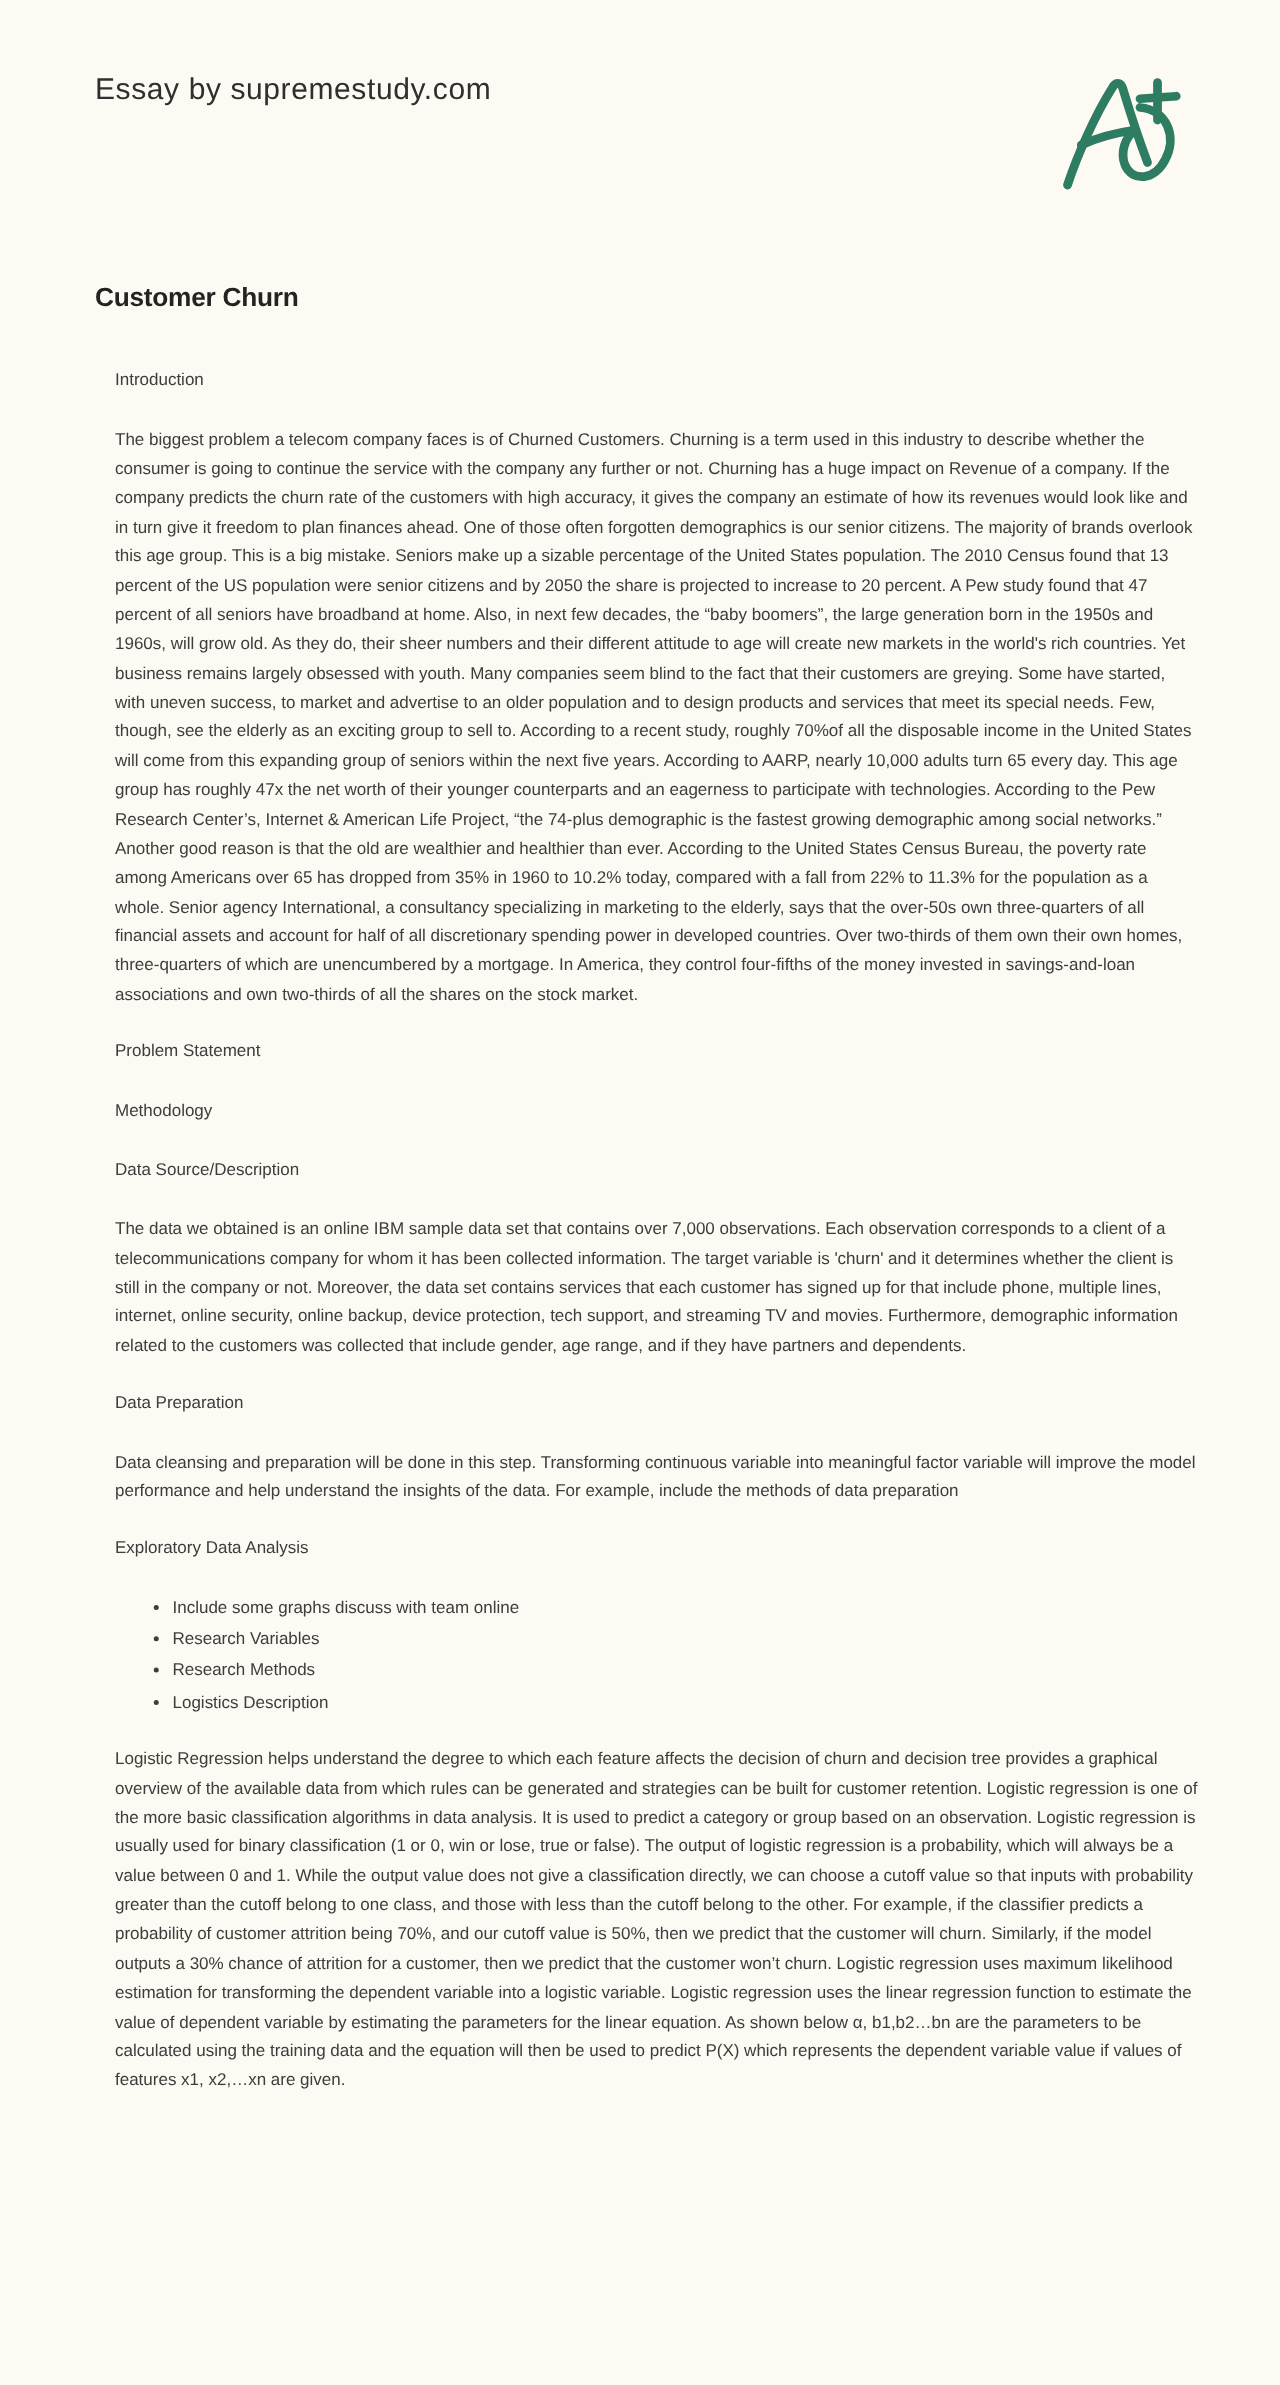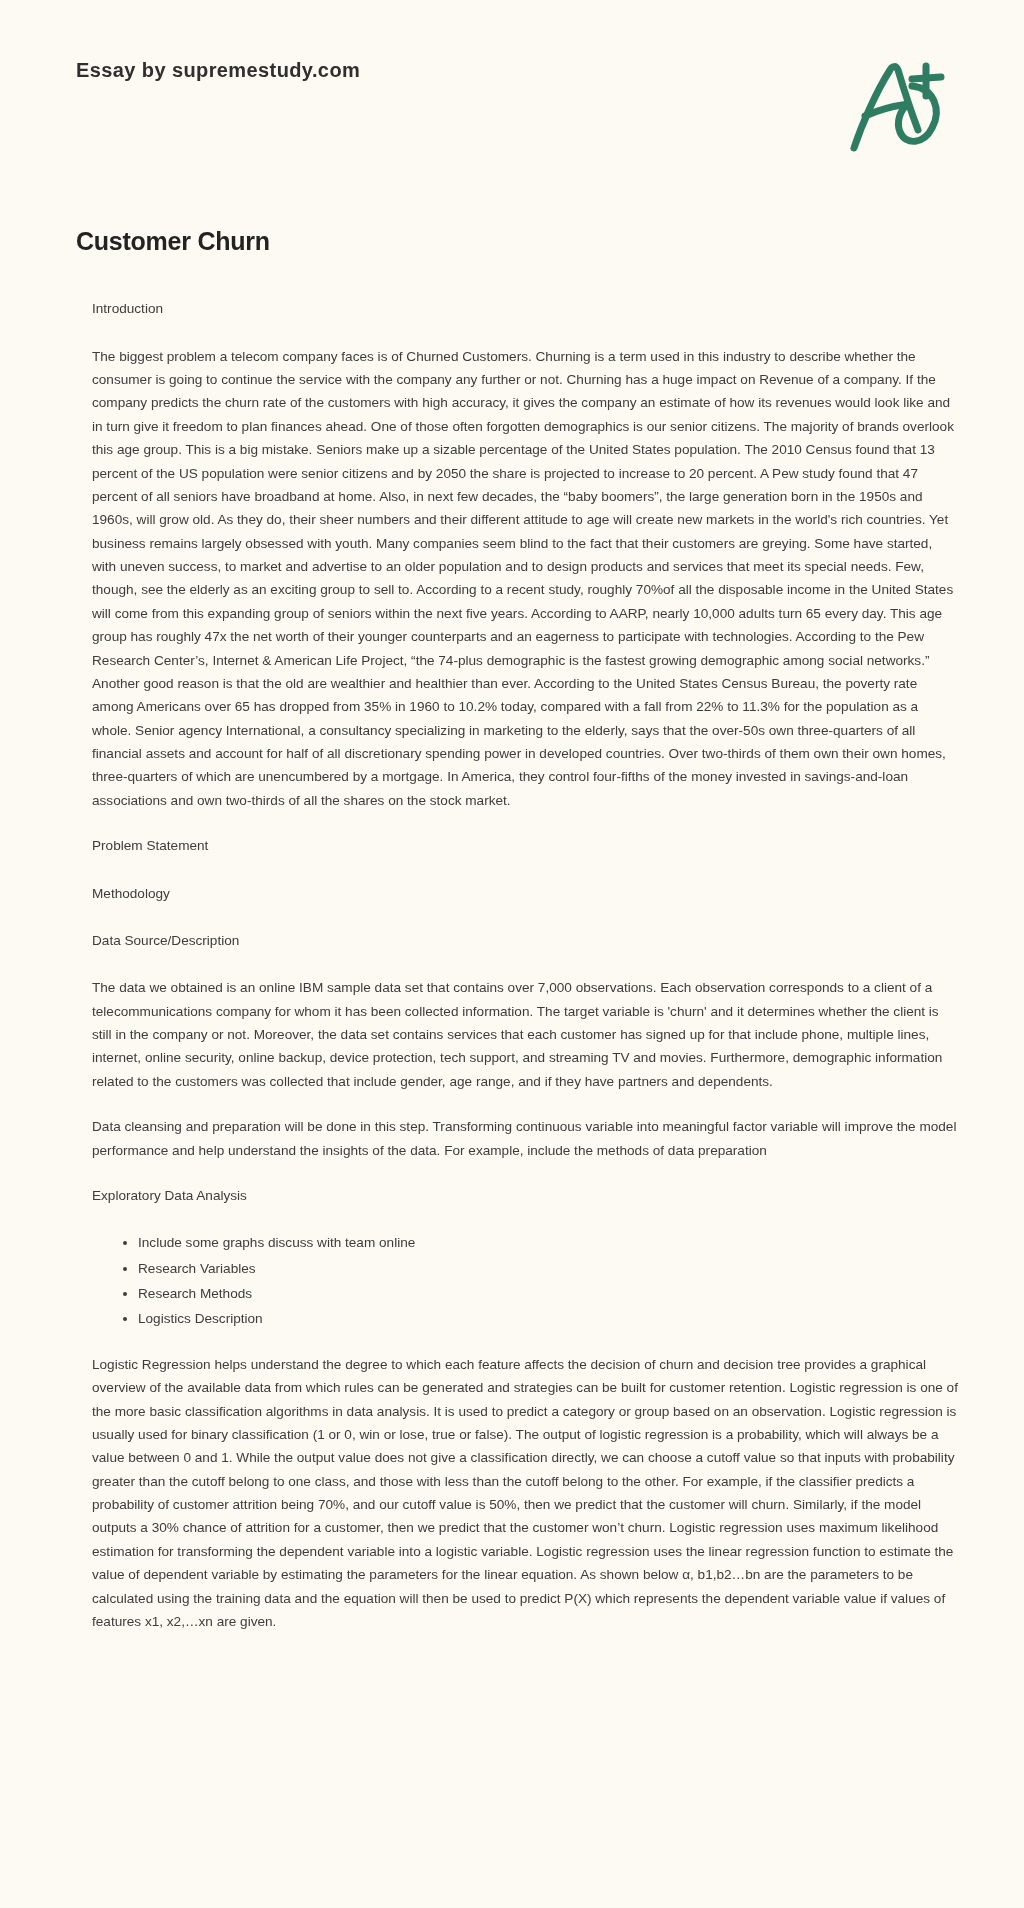--- a/index.html
+++ b/index.html
@@ -23,22 +23,22 @@
     position: relative;
   }
 
   
   .site-header {
     position: relative;
     padding: 58px 64px 0 76px;
     min-height: 182px;
   }
   .brand-line {
-    font-size: 20px;
-    font-weight: bold;
+    font-size: 24px;
+    font-weight: normal;
     letter-spacing: 0.02em;
     color: #2f2f2f;
     margin: 0 0 22px 0;
     line-height: 1.2;
   }
   .source-line {
     font-size: 13.5px;
     color: #7b7b7b;
     margin: 0;
     line-height: 1.4;
@@ -55,21 +55,21 @@
     width: 120px;
     height: 110px;
   }
   .logo-mark svg { display: block; width: 100%; height: 100%; }
 
   
   .article {
     padding: 0 66px 60px 76px;
   }
   .doc-title {
-    font-size: 25px;
+    font-size: 21px;
     font-weight: bold;
     color: #232323;
     margin: 44px 0 40px 0;
     line-height: 1.25;
     letter-spacing: -0.01em;
   }
 
   .article p {
     font-size: 13.6px;
     line-height: 1.72;
@@ -121,20 +121,21 @@
     <h1 class="doc-title">Customer Churn</h1>
 
     <div>
 
     <p class="section-label">Introduction</p>
         <p>The biggest problem a telecom company faces is of Churned Customers. Churning is a term used in this industry to describe whether the consumer is going to continue the service with the company any further or not. Churning has a huge impact on Revenue of a company. If the company predicts the churn rate of the customers with high accuracy, it gives the company an estimate of how its revenues would look like and in turn give it freedom to plan finances ahead. One of those often forgotten demographics is our senior citizens. The majority of brands overlook this age group. This is a big mistake. Seniors make up a sizable percentage of the United States population. The 2010 Census found that 13 percent of the US population were senior citizens and by 2050 the share is projected to increase to 20 percent. A Pew study found that 47 percent of all seniors have broadband at home. Also, in next few decades, the “baby boomers”, the large generation born in the 1950s and 1960s, will grow old. As they do, their sheer numbers and their different attitude to age will create new markets in the world's rich countries. Yet business remains largely obsessed with youth. Many companies seem blind to the fact that their customers are greying. Some have started, with uneven success, to market and advertise to an older population and to design products and services that meet its special needs. Few, though, see the elderly as an exciting group to sell to. According to a recent study, roughly 70%of all the disposable income in the United States will come from this expanding group of seniors within the next five years. According to AARP, nearly 10,000 adults turn 65 every day. This age group has roughly 47x the net worth of their younger counterparts and an eagerness to participate with technologies. According to the Pew Research Center’s, Internet &amp; American Life Project, “the 74-plus demographic is the fastest growing demographic among social networks.” Another good reason is that the old are wealthier and healthier than ever. According to the United States Census Bureau, the poverty rate among Americans over 65 has dropped from 35% in 1960 to 10.2% today, compared with a fall from 22% to 11.3% for the population as a whole. Senior agency International, a consultancy specializing in marketing to the elderly, says that the over-50s own three-quarters of all financial assets and account for half of all discretionary spending power in developed countries. Over two-thirds of them own their own homes, three-quarters of which are unencumbered by a mortgage. In America, they control four-fifths of the money invested in savings-and-loan associations and own two-thirds of all the shares on the stock market.</p>
         <p class="section-label">Problem Statement</p>
         <p class="section-label">Methodology</p>
         <p class="section-label">Data Source/Description</p>
         <p>The data we obtained is an online IBM sample data set that contains over 7,000 observations. Each observation corresponds to a client of a telecommunications company for whom it has been collected information. The target variable is 'churn' and it determines whether the client is still in the company or not. Moreover, the data set contains services that each customer has signed up for that include phone, multiple lines, internet, online security, online backup, device protection, tech support, and streaming TV and movies. Furthermore, demographic information related to the customers was collected that include gender, age range, and if they have partners and dependents.</p>
+        <p class="section-label">Data Preparation</p>
         <p>Data cleansing and preparation will be done in this step. Transforming continuous variable into meaningful factor variable will improve the model performance and help understand the insights of the data. For example, include the methods of data preparation</p>
         <p class="section-label">Exploratory Data Analysis</p>
         <ul>
           <li>Include some graphs discuss with team online</li>
           <li>Research Variables</li>
           <li>Research Methods</li>
           <li>Logistics Description</li>
         </ul>
         <p>Logistic Regression helps understand the degree to which each feature affects the decision of churn and decision tree provides a graphical overview of the available data from which rules can be generated and strategies can be built for customer retention. Logistic regression is one of the more basic classification algorithms in data analysis. It is used to predict a category or group based on an observation. Logistic regression is usually used for binary classification (1 or 0, win or lose, true or false). The output of logistic regression is a probability, which will always be a value between 0 and 1. While the output value does not give a classification directly, we can choose a cutoff value so that inputs with probability greater than the cutoff belong to one class, and those with less than the cutoff belong to the other. For example, if the classifier predicts a probability of customer attrition being 70%, and our cutoff value is 50%, then we predict that the customer will churn. Similarly, if the model outputs a 30% chance of attrition for a customer, then we predict that the customer won’t churn. Logistic regression uses maximum likelihood estimation for transforming the dependent variable into a logistic variable. Logistic regression uses the linear regression function to estimate the value of dependent variable by estimating the parameters for the linear equation. As shown below α, b1,b2…bn are the parameters to be calculated using the training data and the equation will then be used to predict P(X) which represents the dependent variable value if values of features x1, x2,…xn are given.</p>
       </div>

